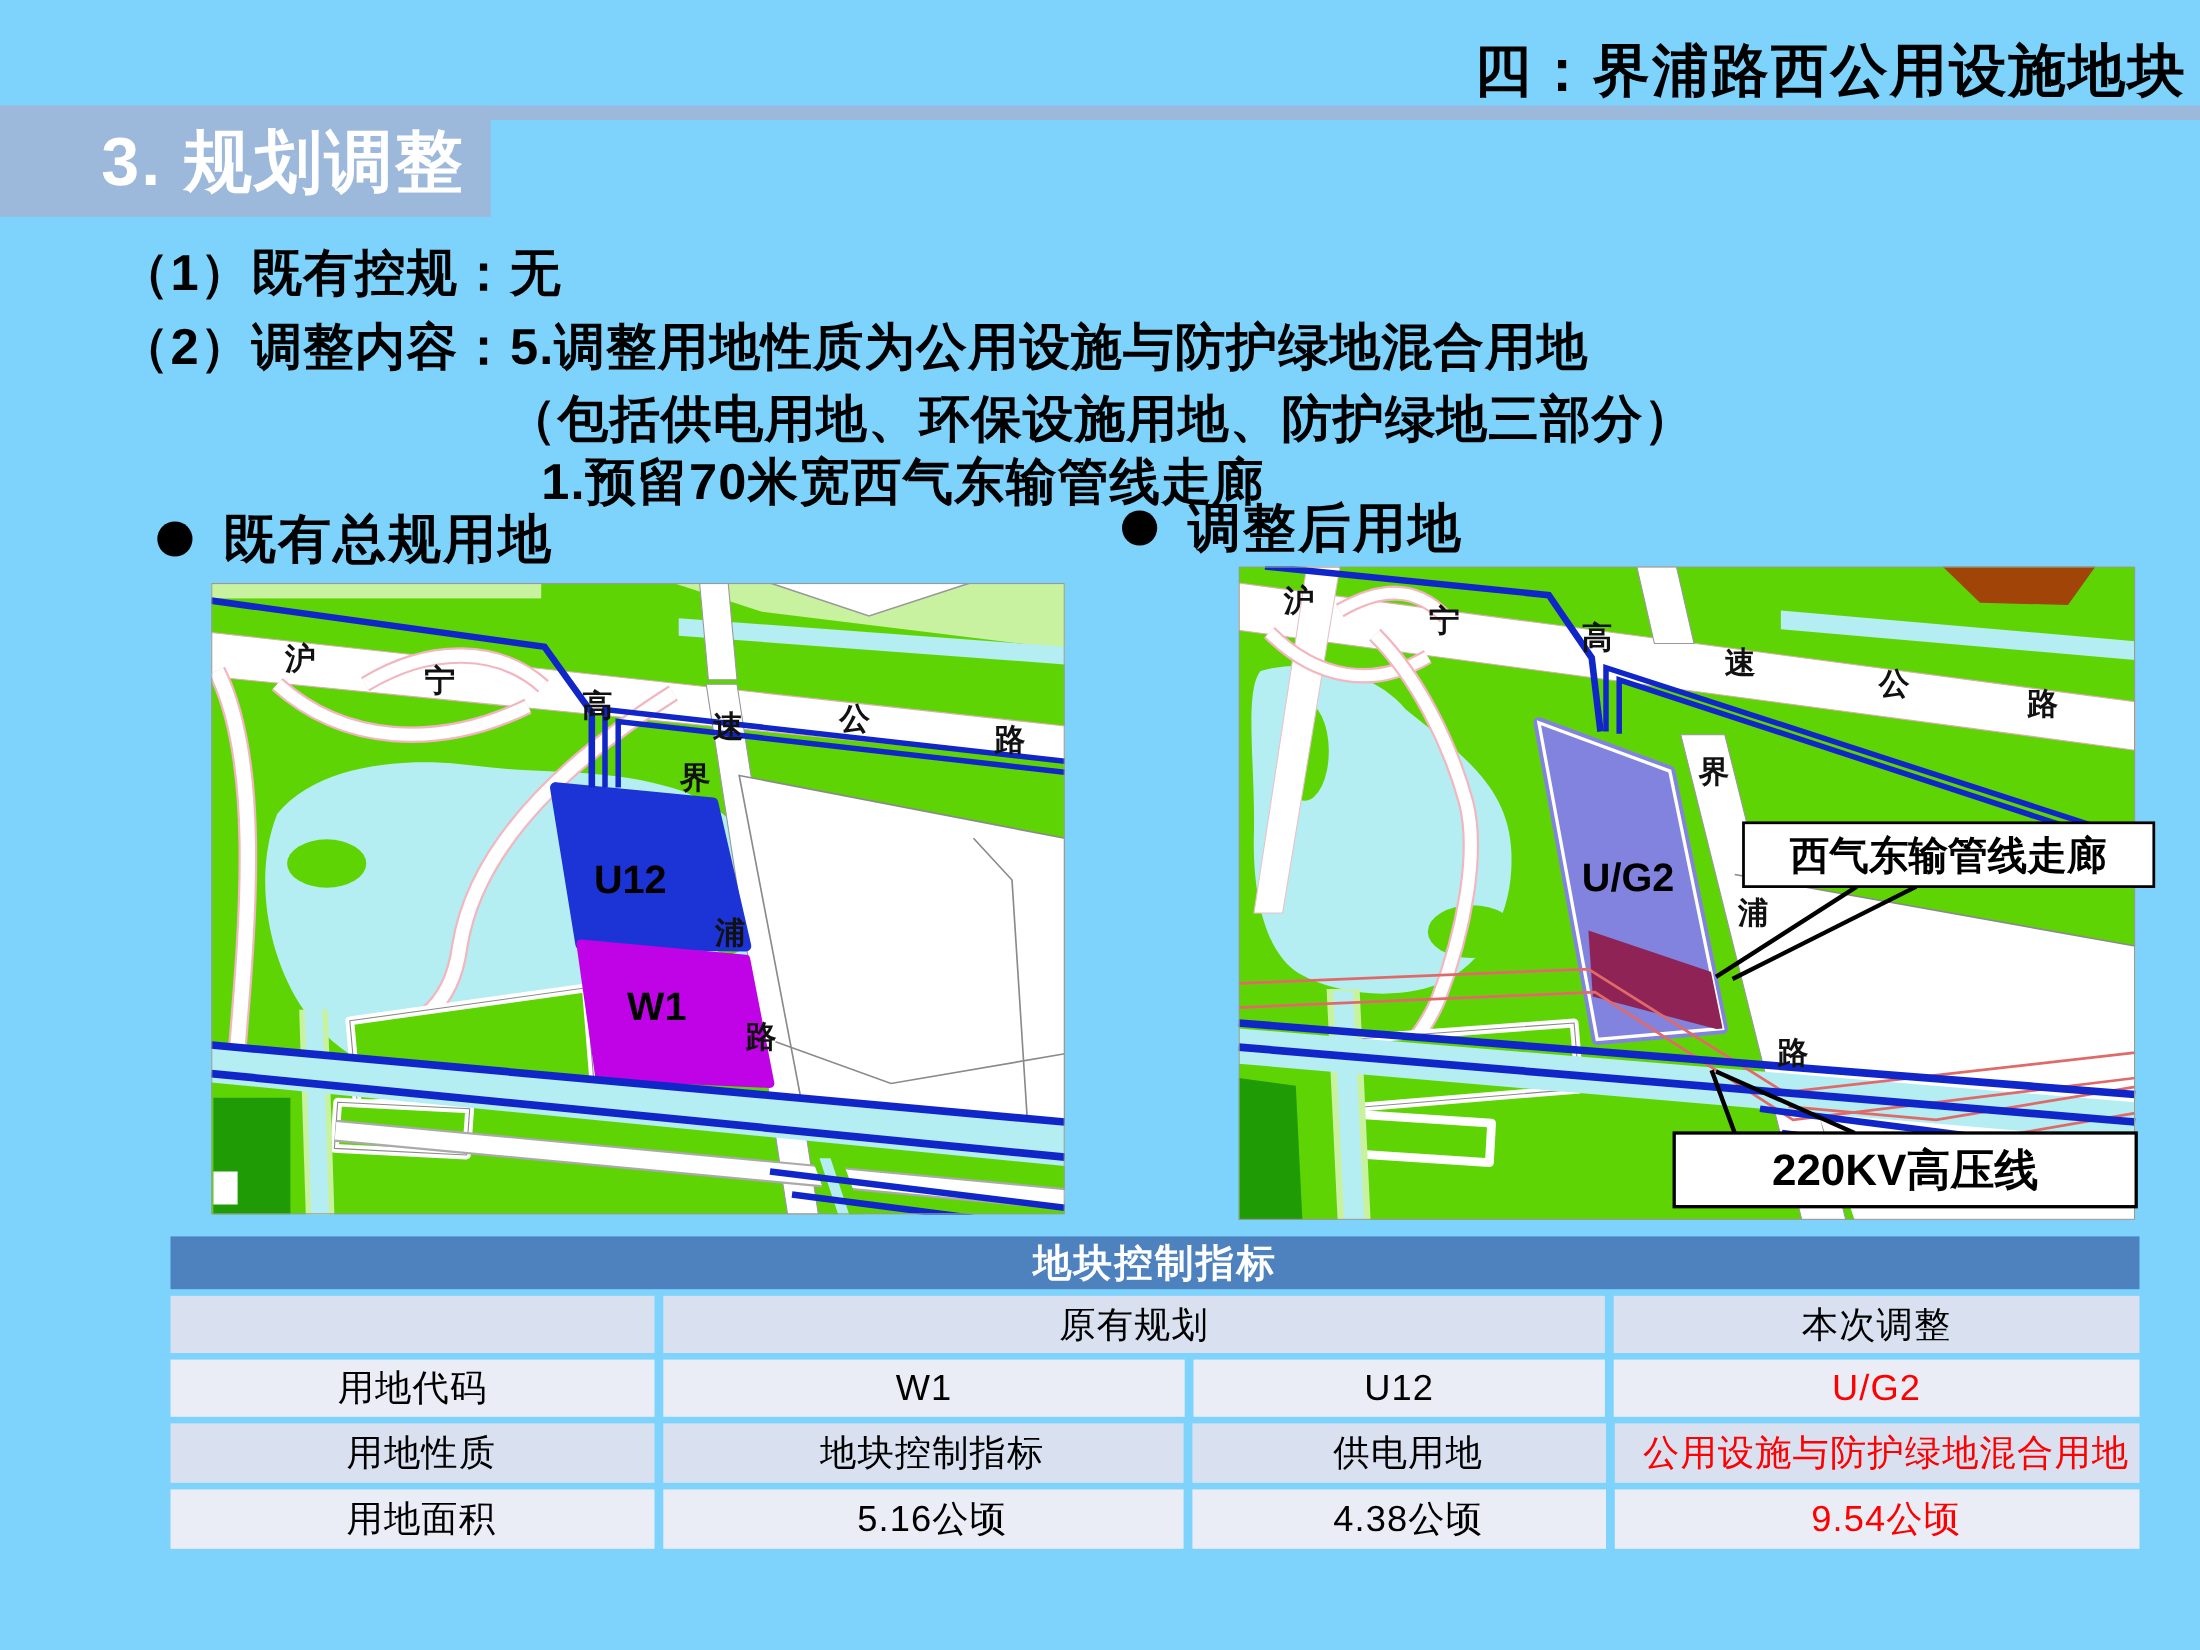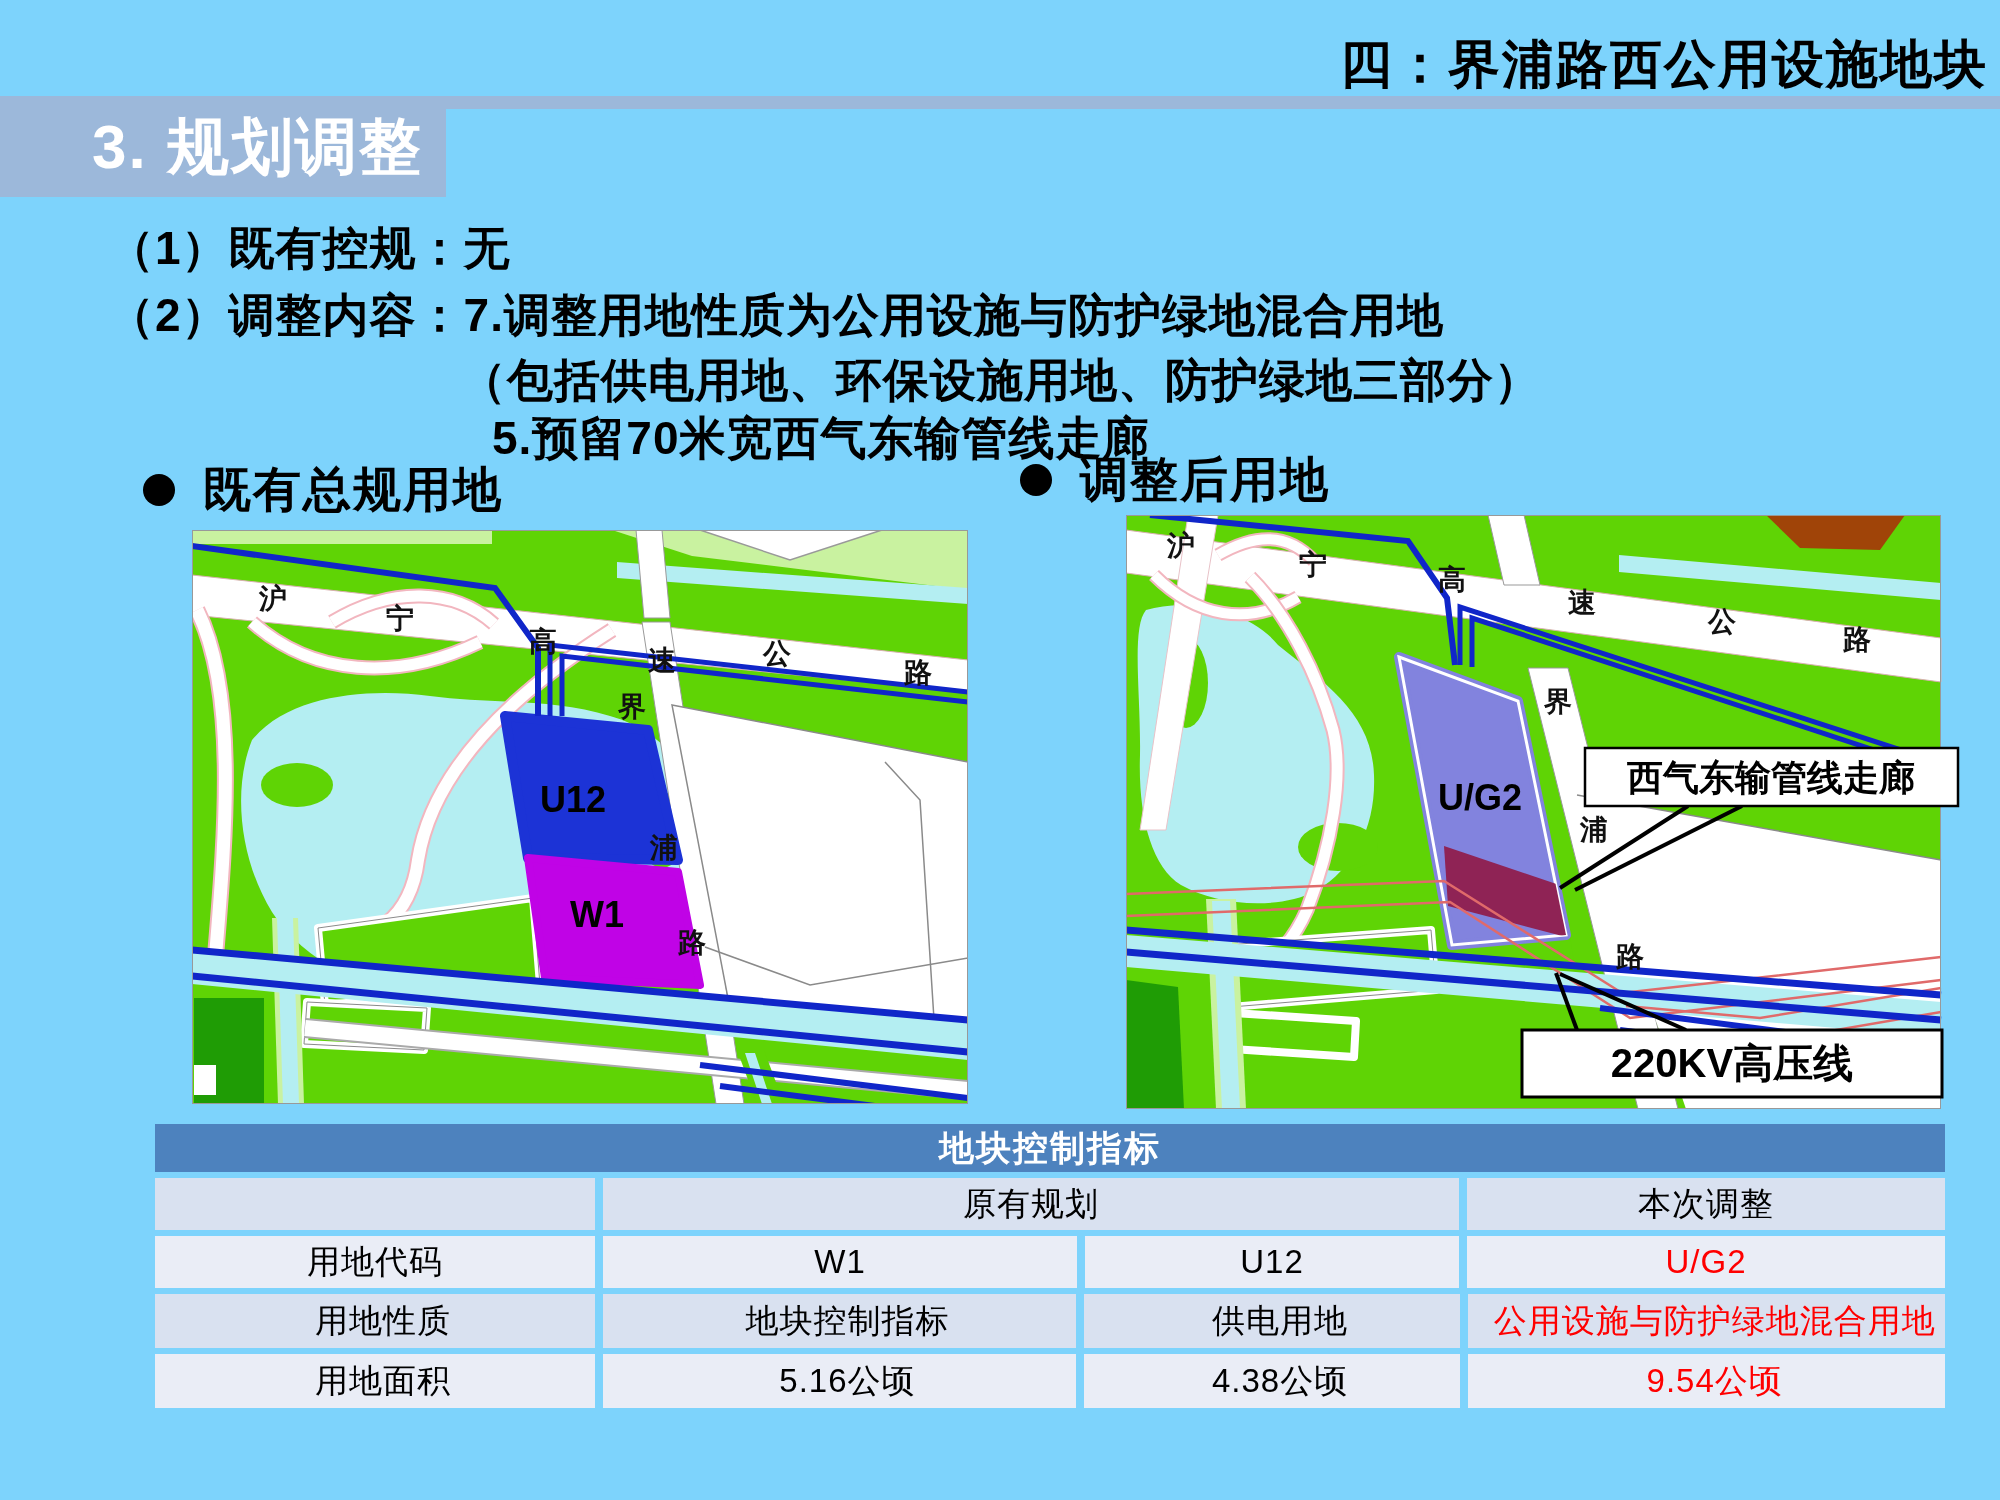--- a/index.html
+++ b/index.html
@@ -44,23 +44,23 @@
 <div class="slide">
 
   <div class="corner-title">四：界浦路西公用设施地块</div>
 
   <div class="accent-band"></div>
   <div class="section-box">
     <h1>3. 规划调整</h1>
   </div>
 
   <div class="tline" id="l1">（1）既有控规：无</div>
-  <div class="tline" id="l2">（2）调整内容：7.调整用地性质为公用设施与防护绿地混合用地</div>
+  <div class="tline" id="l2">（2）调整内容：5.调整用地性质为公用设施与防护绿地混合用地</div>
   <div class="tline" id="l3">（包括供电用地、环保设施用地、防护绿地三部分）</div>
-  <div class="tline" id="l4">5.预留70米宽西气东输管线走廊</div>
+  <div class="tline" id="l4">1.预留70米宽西气东输管线走廊</div>
 
   <div class="bullet" id="bullet-left">
     <span class="dot"></span>
     <span class="blabel">既有总规用地</span>
   </div>
   <div class="bullet" id="bullet-right">
     <span class="dot"></span>
     <span class="blabel">调整后用地</span>
   </div>
 

